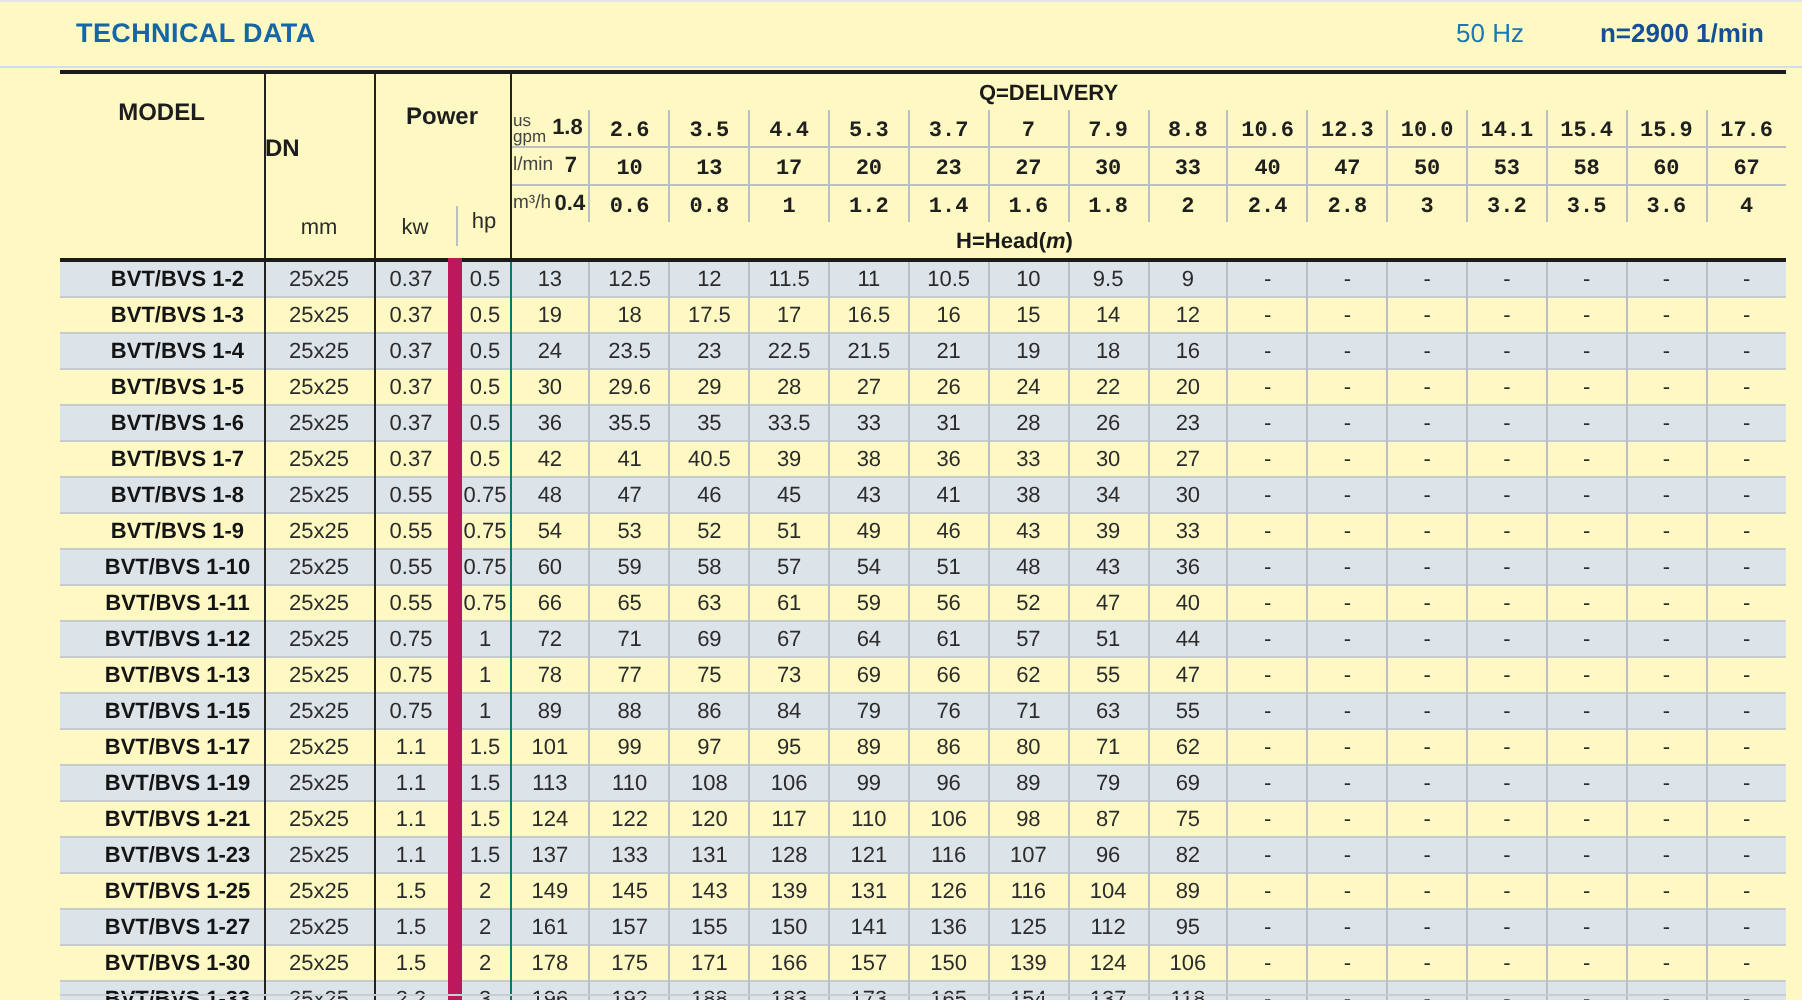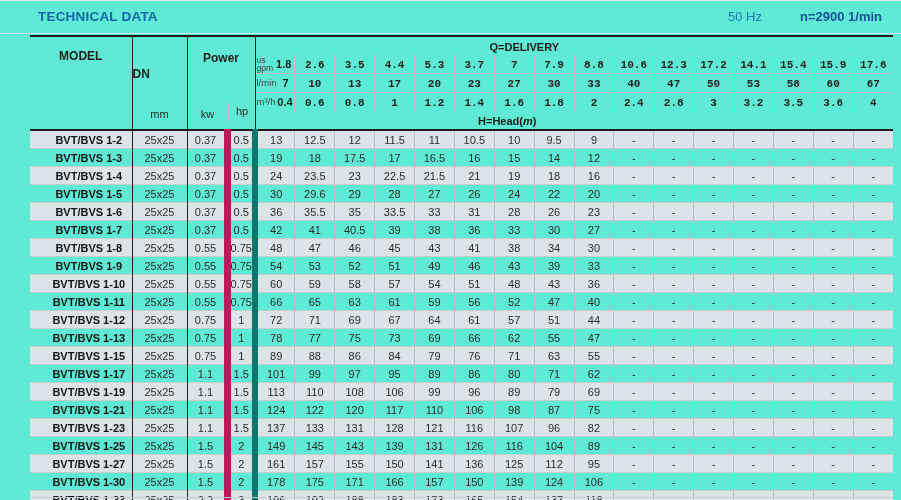--- a/index.html
+++ b/index.html
@@ -1,17 +1,17 @@
 <!DOCTYPE html>
 <html><head>
 <meta charset="utf-8">
 <style>
   html,body{margin:0;padding:0;background:#ffffff;}
   body{width:901px;height:500px;overflow:hidden;font-family:"Liberation Sans",sans-serif;}
-  .page{position:relative;width:901px;height:500px;background:#5eead4;}
+  .page{position:relative;width:901px;height:500px;background:#fef9c3;}
   .page-top-line{position:absolute;top:0;left:0;width:901px;height:1px;background:#e2e6ea;}
   .topbar{position:absolute;top:9px;left:38px;right:19px;display:flex;justify-content:space-between;align-items:baseline;}
   .title{color:#1566a7;font-weight:bold;font-size:13.5px;letter-spacing:.2px;}
   .meta{display:flex;gap:26px;align-items:baseline;}
   .freq{color:#1c77b2;font-weight:normal;font-size:13px;}
   .speed{color:#174f94;font-weight:bold;font-size:13px;margin-left:12px;}
   .header-rule{position:absolute;top:33px;left:0;width:901px;height:1px;background:#cfe0ec;}
   .bottom-line{position:absolute;top:497px;left:30px;width:863px;height:1px;background:#c9ced3;}
 
   table.tech{position:absolute;left:30px;top:35px;width:863px;border-collapse:collapse;table-layout:fixed;
@@ -49,21 +49,21 @@
   .fx b{flex:1;text-align:center;}
   .unit{font-size:8.5px;line-height:8px;color:#444;white-space:pre-line;text-align:left;padding-left:1px;flex:0 0 auto;}
   tr.hr3 .unit,tr.hr4 .unit{font-size:9.5px;line-height:10px;}
 
   tbody td{height:17px;font-size:11px;color:#2b2b2b;text-align:center;padding:0;border-top:1px solid #c6cbd0;}
   tbody tr:nth-child(odd){background:#dce3e9;}
   tbody tr:first-child td{border-top:2px solid #1b1b1b;}
   td.c-model{font-weight:bold;font-size:11px;color:#141414;border-right:1px solid #222;padding-left:16px;}
   td.c-dn{border-right:1px solid #222;}
   td.c-kw{border-right:7px solid #be185d;}
-  td.c-hp{border-right:6px solid #0f766e;}
+  td.c-hp{border-right:1px solid #0f766e;}
   td.c-head + td.c-head{border-left:1px solid #b9bfc5;}
 </style>
 </head>
 <body>
 
 <div class="page">
   <div class="page-top-line"></div>
 
   <div class="topbar">
     <span class="title">TECHNICAL DATA</span>
@@ -132,21 +132,21 @@
           <th class="vh"><b>2.6</b></th>
           <th class="vh"><b>3.5</b></th>
           <th class="vh"><b>4.4</b></th>
           <th class="vh"><b>5.3</b></th>
           <th class="vh"><b>3.7</b></th>
           <th class="vh"><b>7</b></th>
           <th class="vh"><b>7.9</b></th>
           <th class="vh"><b>8.8</b></th>
           <th class="vh"><b>10.6</b></th>
           <th class="vh"><b>12.3</b></th>
-          <th class="vh"><b>17.2</b></th>
+          <th class="vh"><b>10.0</b></th>
           <th class="vh"><b>14.1</b></th>
           <th class="vh"><b>15.4</b></th>
           <th class="vh"><b>15.9</b></th>
           <th class="vh"><b>17.6</b></th>
         </tr>
       <tr class="hr3" id="row-lmin">
           <th class="vh">
             <div class="fx">
               <span class="unit">l/min</span>
               <b>7</b>

